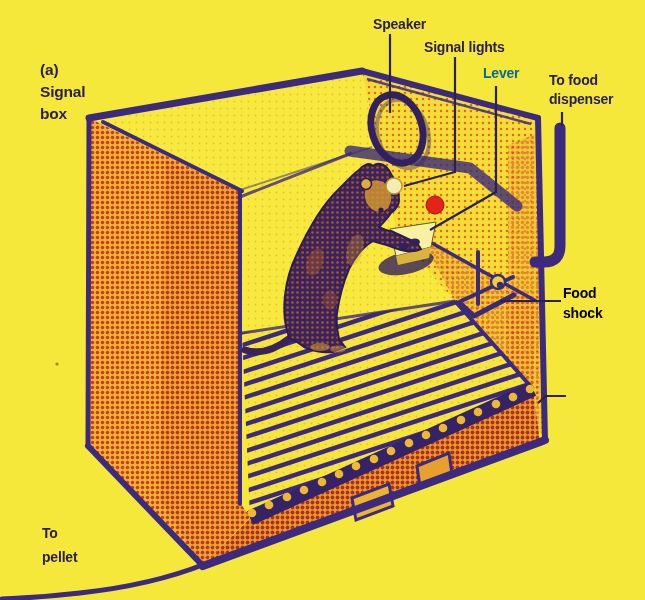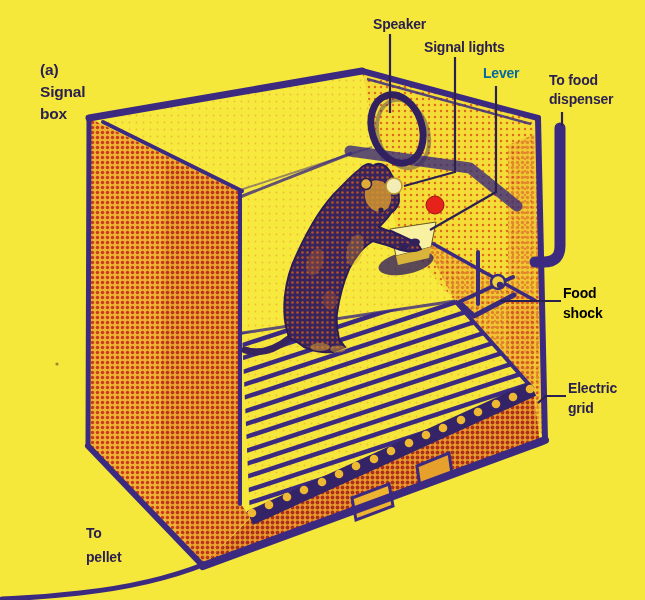--- a/index.html
+++ b/index.html
@@ -9,21 +9,21 @@
     font-family:"Liberation Sans",sans-serif;
   }
   .stage svg{position:absolute;left:0;top:0;}
   .lbl{
     position:absolute;z-index:2;
     font-family:"Liberation Sans",sans-serif;
     font-size:14px;font-weight:600;color:#2b2150;
     line-height:19px;letter-spacing:-0.2px;white-space:nowrap;
   }
   .lbl.caption{font-size:15.5px;font-weight:700;line-height:22px;}
-  .lbl.shock{line-height:24px;margin-left:44px;}
+  .lbl.shock{line-height:24px;}
   .lbl.tight{line-height:20px;}
 </style>
 </head>
 <body>
 
 <div class="stage" style="background: rgb(246, 232, 59);">
 
   <svg width="645" height="600" viewBox="0 0 645 600">
     <defs>
       <pattern id="patDense" width="5" height="5" patternUnits="userSpaceOnUse">
@@ -227,23 +227,19 @@
   <div class="lbl" style="left: 549px; top: 71px; color: rgb(43, 33, 80);">
     <div>To food</div>
     <div>dispenser</div>
   </div>
 
   <div class="lbl tight" style="left: 563px; top: 283px; color: #000000;">
     <div>Food</div>
     <div>shock</div>
   </div>
 
-  <div class="lbl tight" style="left: 568px; top: 378px; color: rgb(43, 33, 80);">
-    <div>Electric</div>
-    <div>grid</div>
-  </div>
 
   <div class="lbl shock" style="left: 42px; top: 521px; color: rgb(43, 33, 80);">
     <div>To</div>
     <div>pellet</div>
   </div>
 
 </div>
 
 </body></html>

